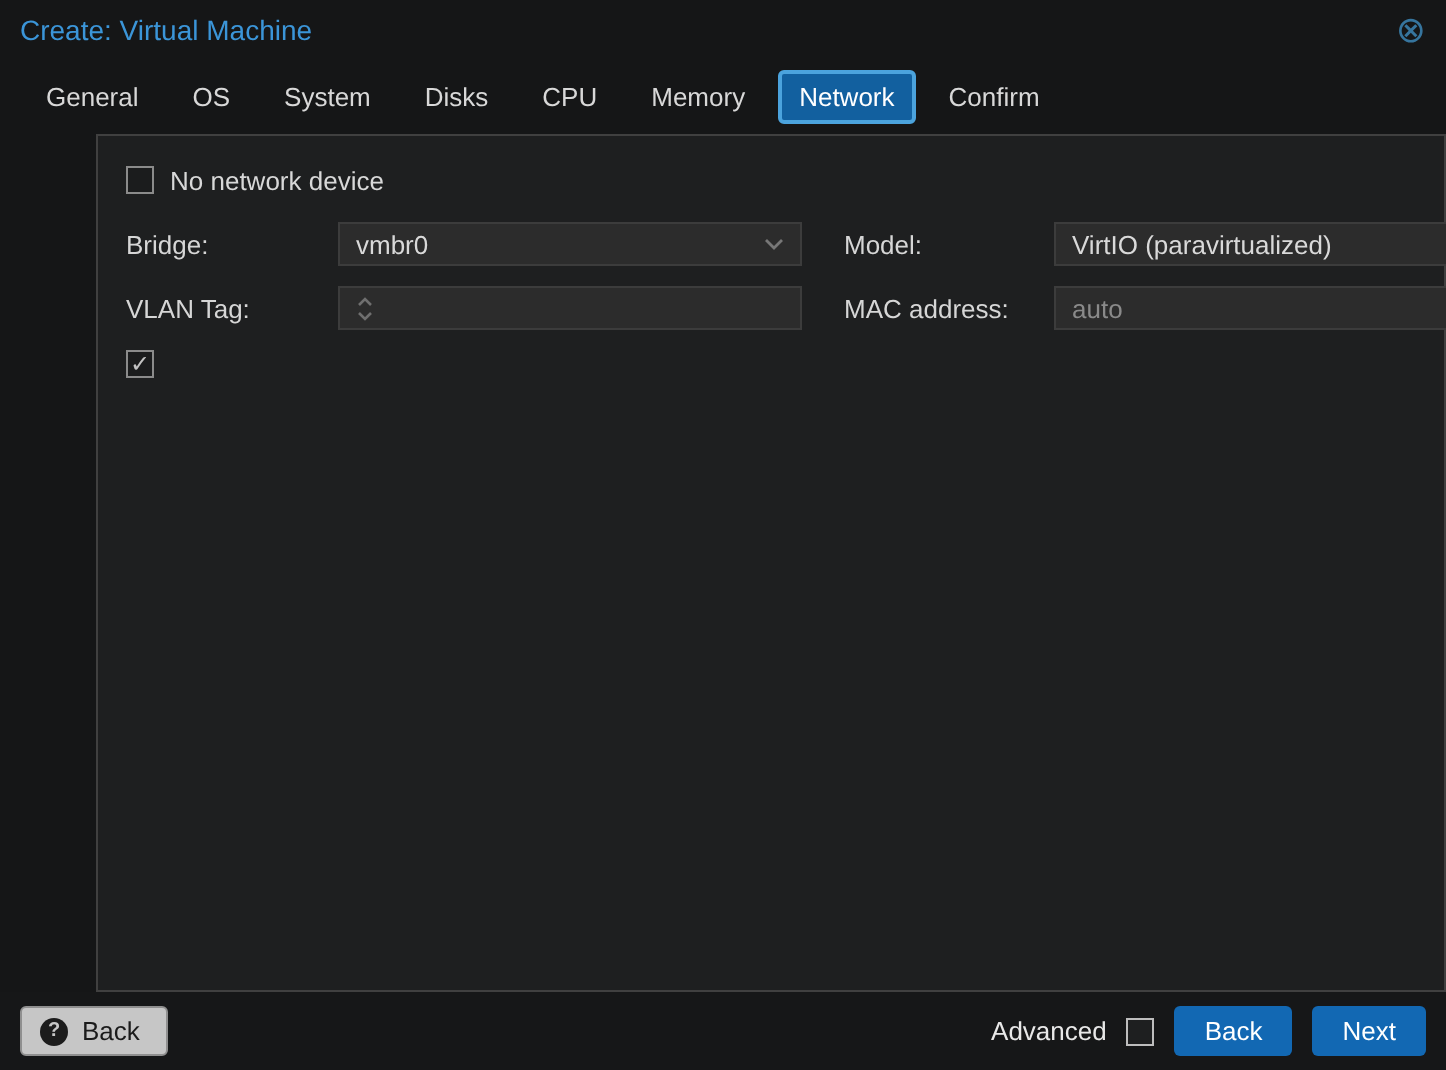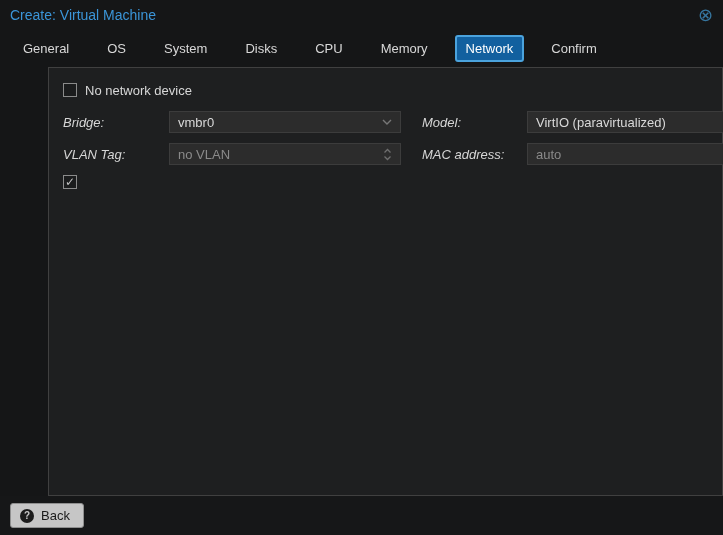--- a/index.html
+++ b/index.html
@@ -11,21 +11,21 @@
     font-size: 13px;
   }
   .window { width: 723px; height: 535px; display: flex; flex-direction: column; background: #151617; }
 
   
   .titlebar { height: 30px; display: flex; align-items: center; padding: 0 10px 0 10px; flex: 0 0 auto; gap: 38px; }
   .title { color: #3b95d8; font-size: 14px; }
   .close { margin-left: auto; color: #36759e; font-size: 18px; line-height: 18px; cursor: pointer; }
 
   
-  .tabbar { height: 37px; display: flex; align-items: center; padding-left: 12px; gap: 16px; flex: 0 0 auto; }
+  .tabbar { height: 37px; display: flex; align-items: center; padding-left: 12px; gap: 5px; flex: 0 0 auto; }
   .tab {
     padding: 4px 9px; color: #d8d8d8; font-size: 13px;
     border: 2px solid transparent; border-radius: 3px; cursor: pointer; white-space: nowrap;
   }
   .tab.active { background: #12609f; border-color: #4ba3dd; color: #ffffff; }
 
   
   .content {
     height: 429px; flex: 0 0 auto;
     background: #1e1f20;
@@ -38,21 +38,21 @@
     width: 14px; height: 14px; border: 1px solid #8b8b8b; background: #1b1c1d;
     display: inline-flex; align-items: center; justify-content: center;
     font-size: 12px; line-height: 12px; color: #c2c2c2; cursor: pointer; flex: 0 0 auto;
   }
   .form-grid {
     display: grid;
     grid-template-columns: 106px 232px 126px 234px;
     row-gap: 10px;
     align-items: center;
   }
-  .flabel { color: #d6d6d6; font-style: italic; }
+  .flabel { color: #d6d6d6; }
   .flabel.col2 { padding-left: 21px; }
   .field {
     height: 22px; background: #2c2c2c; border: 1px solid #3c3c3c;
     display: flex; align-items: center; padding: 0 8px;
     color: #d9d9d9; cursor: pointer; overflow: hidden;
   }
   .field .val { flex: 1 1 auto; white-space: nowrap; }
   .field .muted, .muted { color: #8a8a8a; }
   .field svg { flex: 0 0 auto; }
 
@@ -116,21 +116,20 @@
       <span class="flabel col2">Model:</span>
       <div class="field">
         <span class="val">VirtIO (paravirtualized)</span>
         <svg width="10" height="6" viewBox="0 0 10 6">
             <path d="M1 1 L5 5 L9 1" fill="none" stroke="#777777" stroke-width="1.4"></path>
           </svg>
       </div>
 
       <span class="flabel">VLAN Tag:</span>
       <div class="field">
-        <span class="val muted">no VLAN</span>
         <svg width="9" height="13" viewBox="0 0 9 13">
             <path d="M1.5 4.5 L4.5 1.5 L7.5 4.5" fill="none" stroke="#6f6f6f" stroke-width="1.3"></path>
             <path d="M1.5 8.5 L4.5 11.5 L7.5 8.5" fill="none" stroke="#6f6f6f" stroke-width="1.3"></path>
           </svg>
       </div>
       <span class="flabel col2">MAC address:</span>
       <div class="field">
         <span class="val muted">auto</span>
       </div>
 
@@ -138,15 +137,21 @@
       <span></span>
       <span></span>
     </div>
   </div>
 
   <div class="footer">
     <button class="help-btn">
       <span class="help-q">?</span>
       <span>Back</span>
     </button>
+    <div class="footer-right">
+      <span class="advanced-label">Advanced</span>
+      <span class="checkbox advanced-check"></span>
+      <button class="btn">Back</button>
+      <button class="btn">Next</button>
+    </div>
   </div>
 
 </div>
 
 </body></html>

